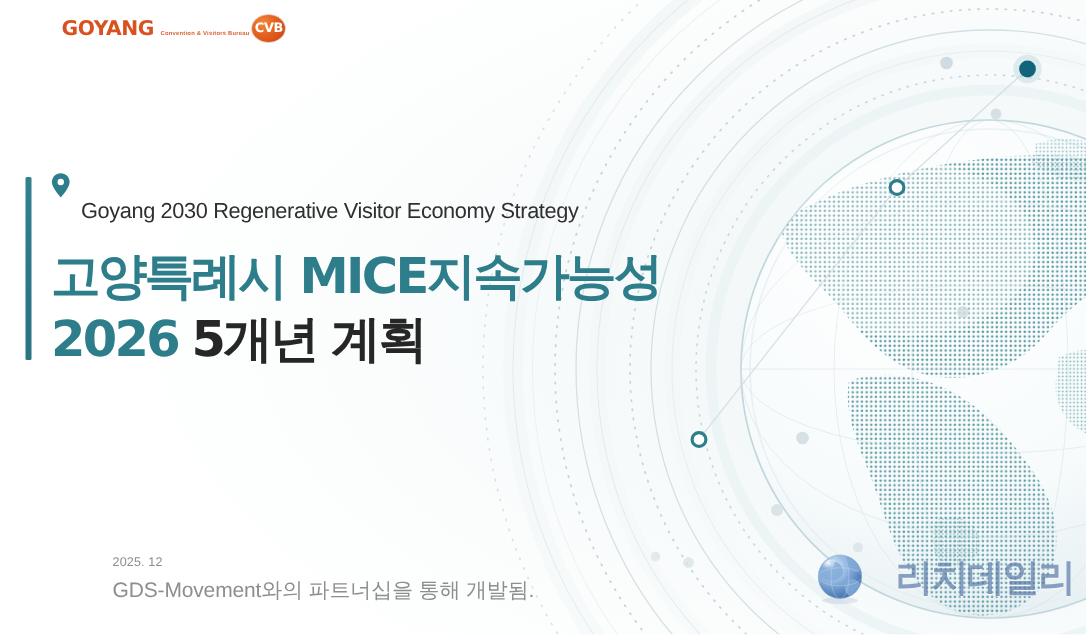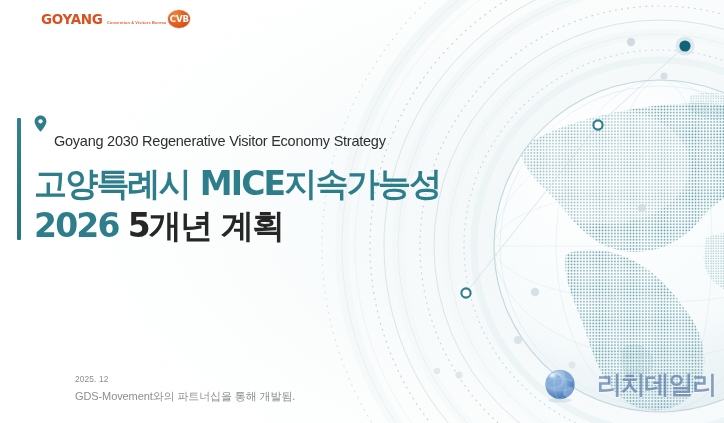--- a/index.html
+++ b/index.html
@@ -193,21 +193,21 @@
     line-height: 1.65;
     margin-left: 47px;
   }
   .footer-date {
     font-size: 8.4px;
     color: #8e8e8e;
     letter-spacing: 0.1px;
     font-family: "Liberation Sans", sans-serif;
   }
   .footer-note {
-    font-size: 11px;
+    font-size: 14px;
     color: #8e8e8e;
     letter-spacing: -0.1px;
     font-family: "Liberation Sans", sans-serif;
   }
 
   
   .watermark {
     position: absolute;
     right: 8px;
     bottom: 20px;

